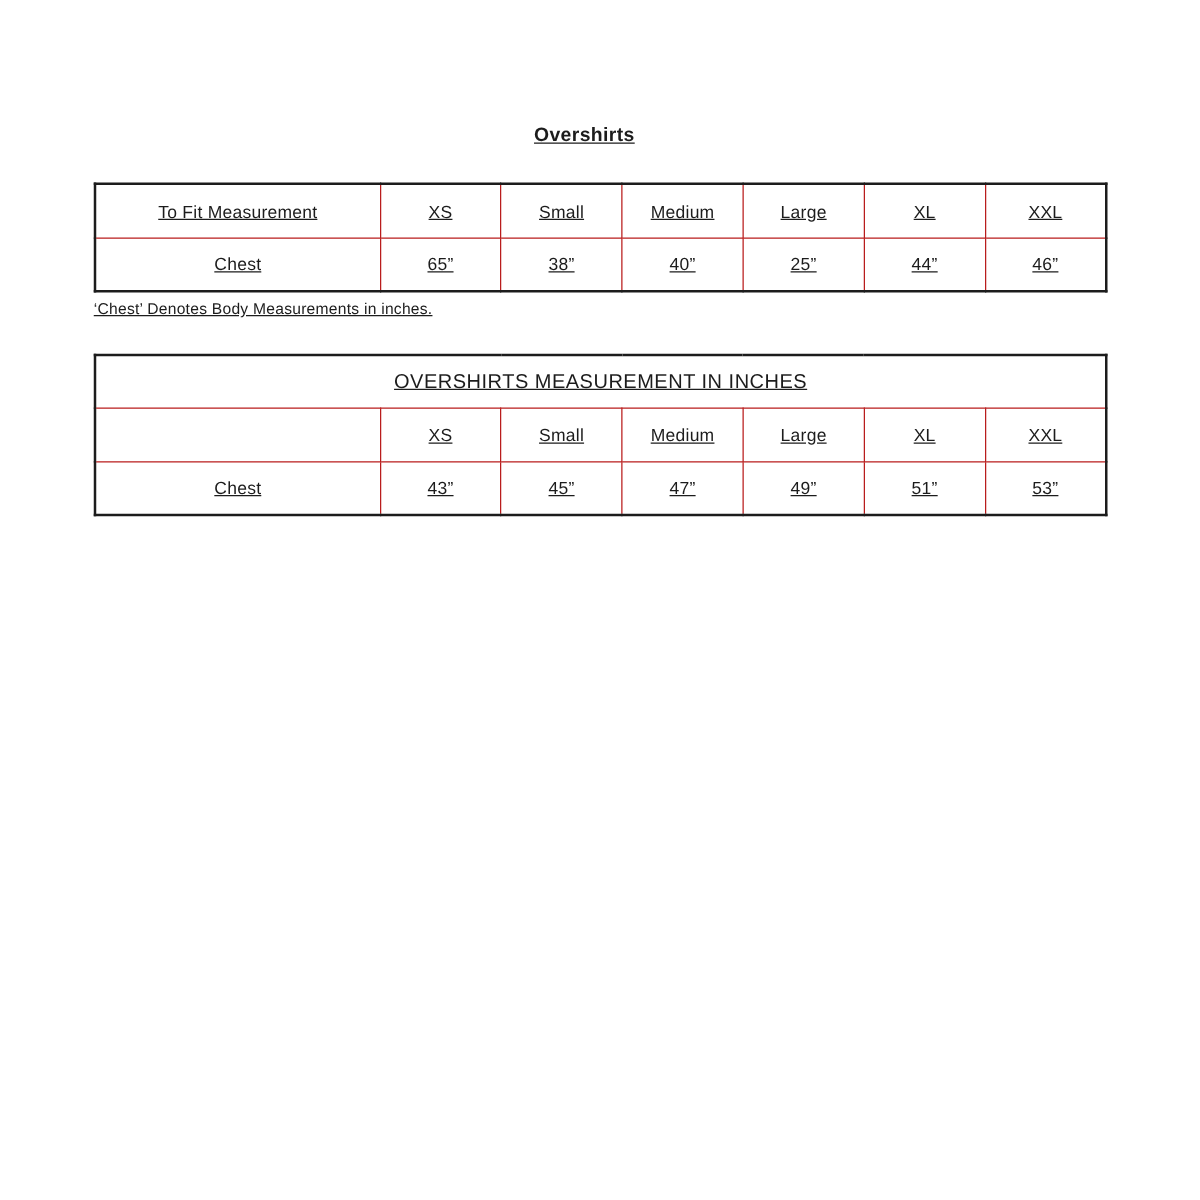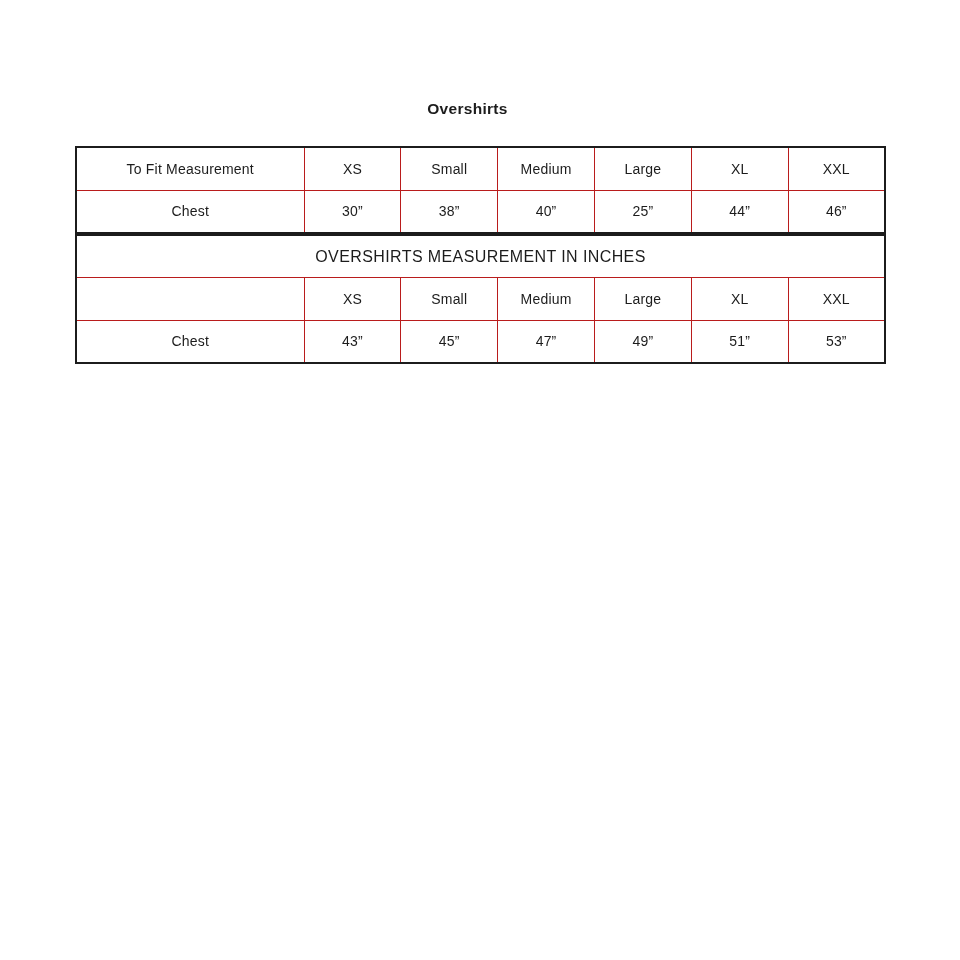--- a/index.html
+++ b/index.html
@@ -4,21 +4,21 @@
 <style>
   * { box-sizing: border-box; margin: 0; padding: 0; }
   html, body { background: #ffffff; }
   body {
     width: 960px;
     height: 960px;
     font-family: "Liberation Sans", sans-serif;
     color: #1c1c1c;
     overflow: hidden;
   }
-  .page { padding: 100px 100px 0 75px; }
+  .page { padding: 100px 100px 0 75px; text-decoration: underline; }
 
   .title {
     text-align: center;
     font-size: 15.5px;
     font-weight: 700;
     letter-spacing: 0.3px;
     margin-bottom: 28px;
   }
 
   table.tbl {
@@ -78,30 +78,31 @@
         <th class="lbl">To Fit Measurement</th>
         <th>XS</th>
         <th>Small</th>
         <th>Medium</th>
         <th>Large</th>
         <th>XL</th>
         <th>XXL</th>
       </tr>
       <tr>
         <td class="lbl">Chest</td>
-        <td>30”</td>
+        <td>65”</td>
         <td>38”</td>
         <td>40”</td>
         <td>25”</td>
         <td>44”</td>
         <td>46”</td>
       </tr>
     </tbody>
   </table>
 
+  <div class="note">‘Chest’ Denotes Body Measurements in inches.</div>
 
   <table class="tbl tbl-meas">
     <colgroup>
       <col class="first-col">
       <col>
         <col>
         <col>
         <col>
         <col>
         <col>

